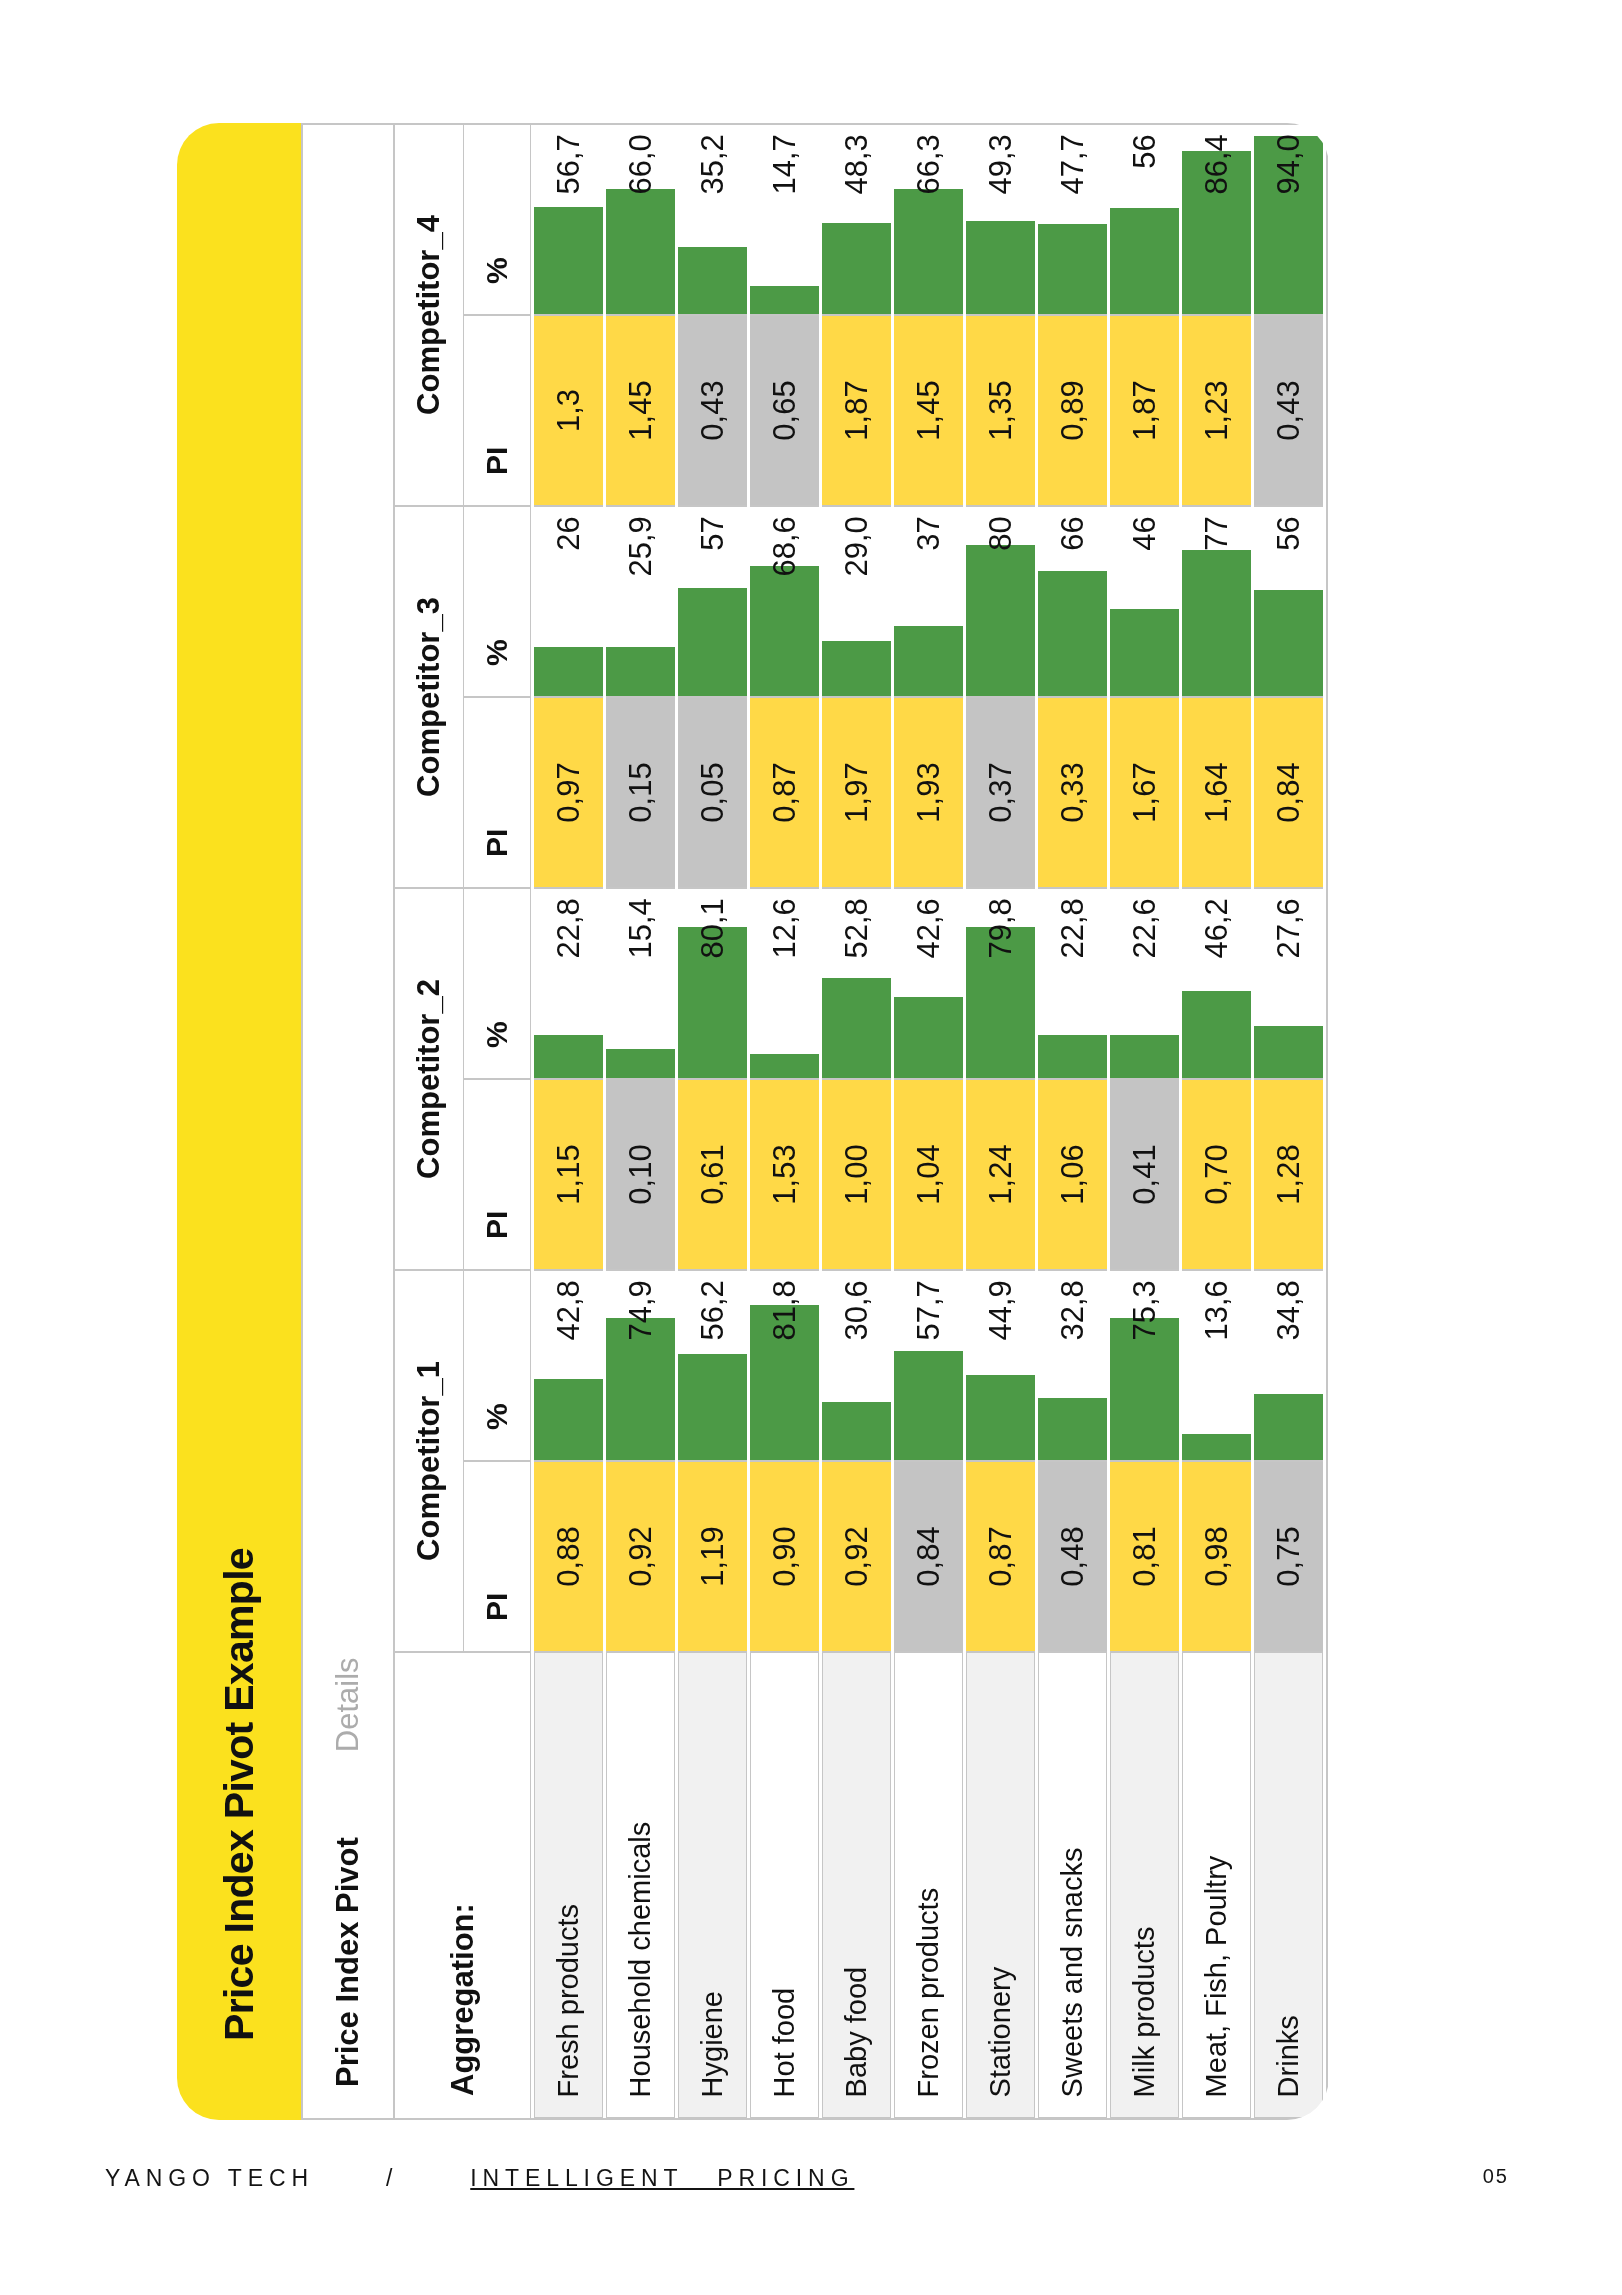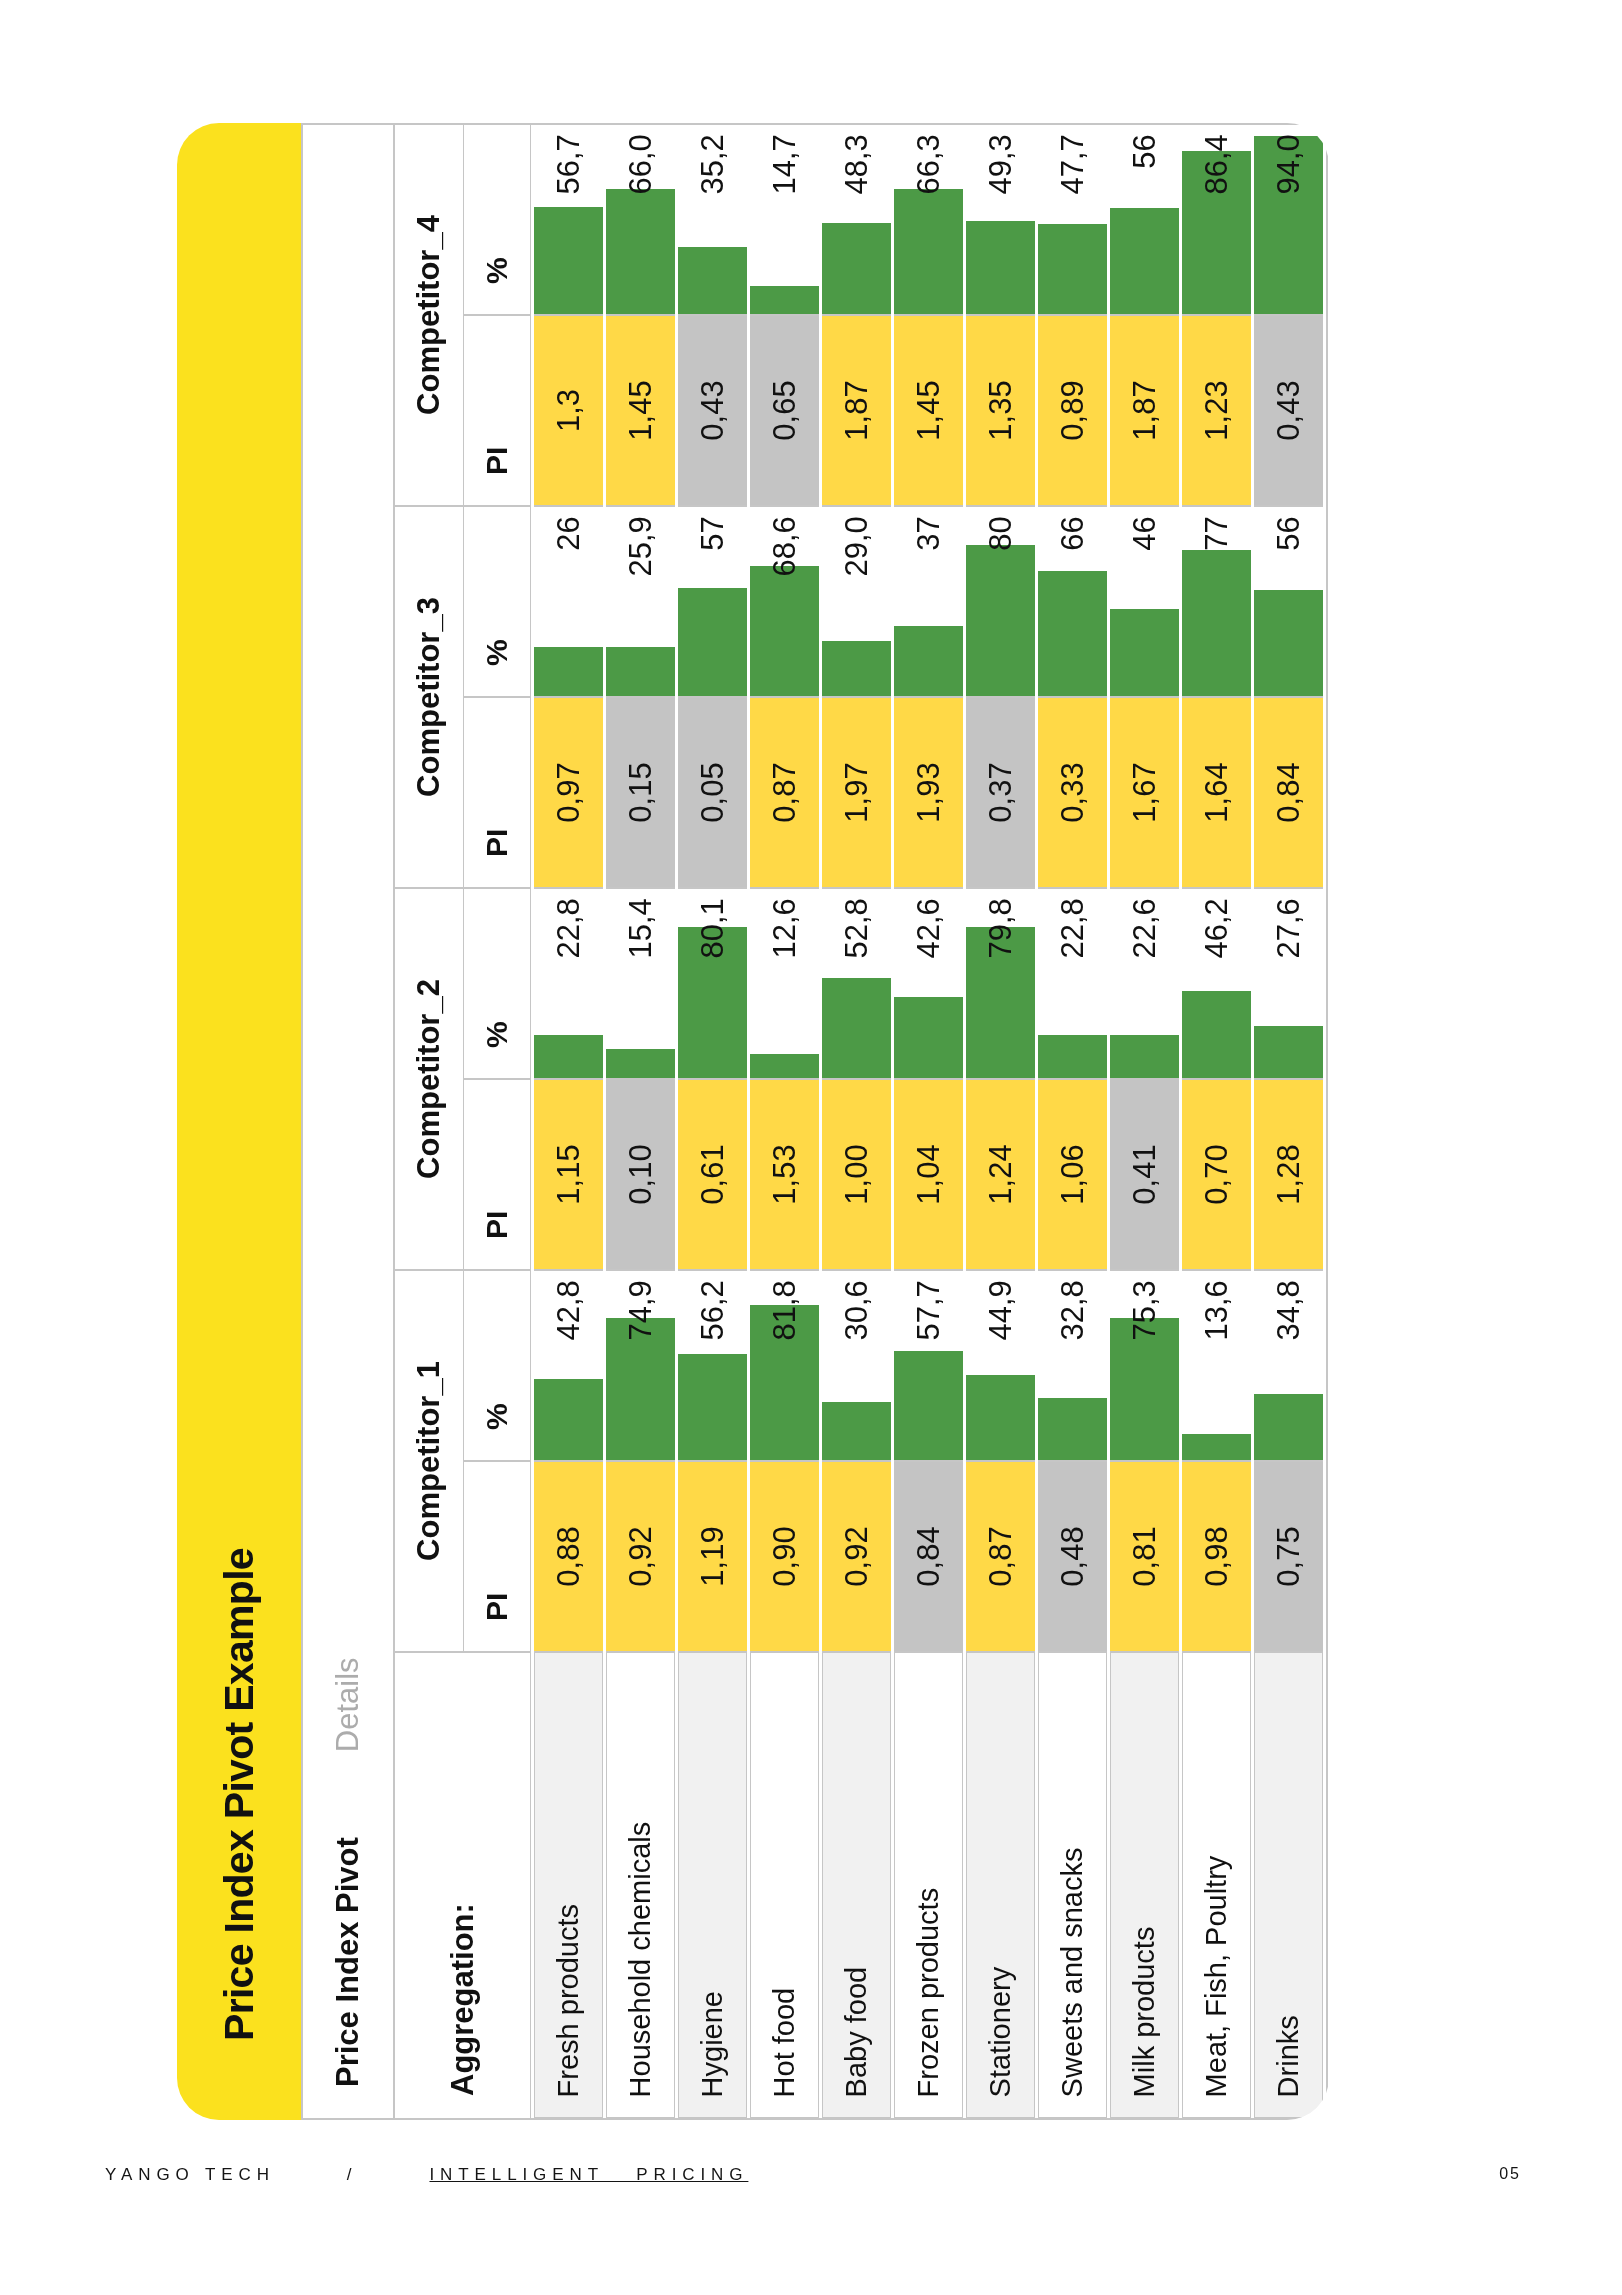--- a/index.html
+++ b/index.html
@@ -53,23 +53,23 @@
   .c-pi{border-left:2px solid var(--line);margin-top:3.3px;display:flex;align-items:center;
     justify-content:center;font-size:31px;background:var(--cell-yellow);}
   .c-pi.gray{background:var(--cell-gray);}
 
   .c-pct{border-left:2px solid var(--line);margin-top:3.3px;position:relative;background:#fff;overflow:hidden;}
   .c-pct .bar{position:absolute;left:0;top:0;bottom:0;background:var(--green);}
   .c-pct .val{position:absolute;right:9.2px;top:50%;transform:translateY(-50%);font-size:31px;}
 
   
   .footer{position:absolute;left:105px;top:2165px;display:flex;align-items:center;gap:72px;
-    font-size:17px;letter-spacing:5.9px;color:var(--ink);}
+    font-size:23px;letter-spacing:5.9px;color:var(--ink);}
   .footer .section{word-spacing:22px;text-decoration:underline;}
-  .pagenum{position:absolute;right:102px;top:2165px;font-size:16px;letter-spacing:2px;color:var(--ink);}
+  .pagenum{position:absolute;right:114px;top:2165px;font-size:20px;letter-spacing:2px;color:var(--ink);}
 </style>
 </head>
 <body>
 
 <div class="page">
 
   <div class="rotated">
     <div class="card">
 
       <div class="band">

